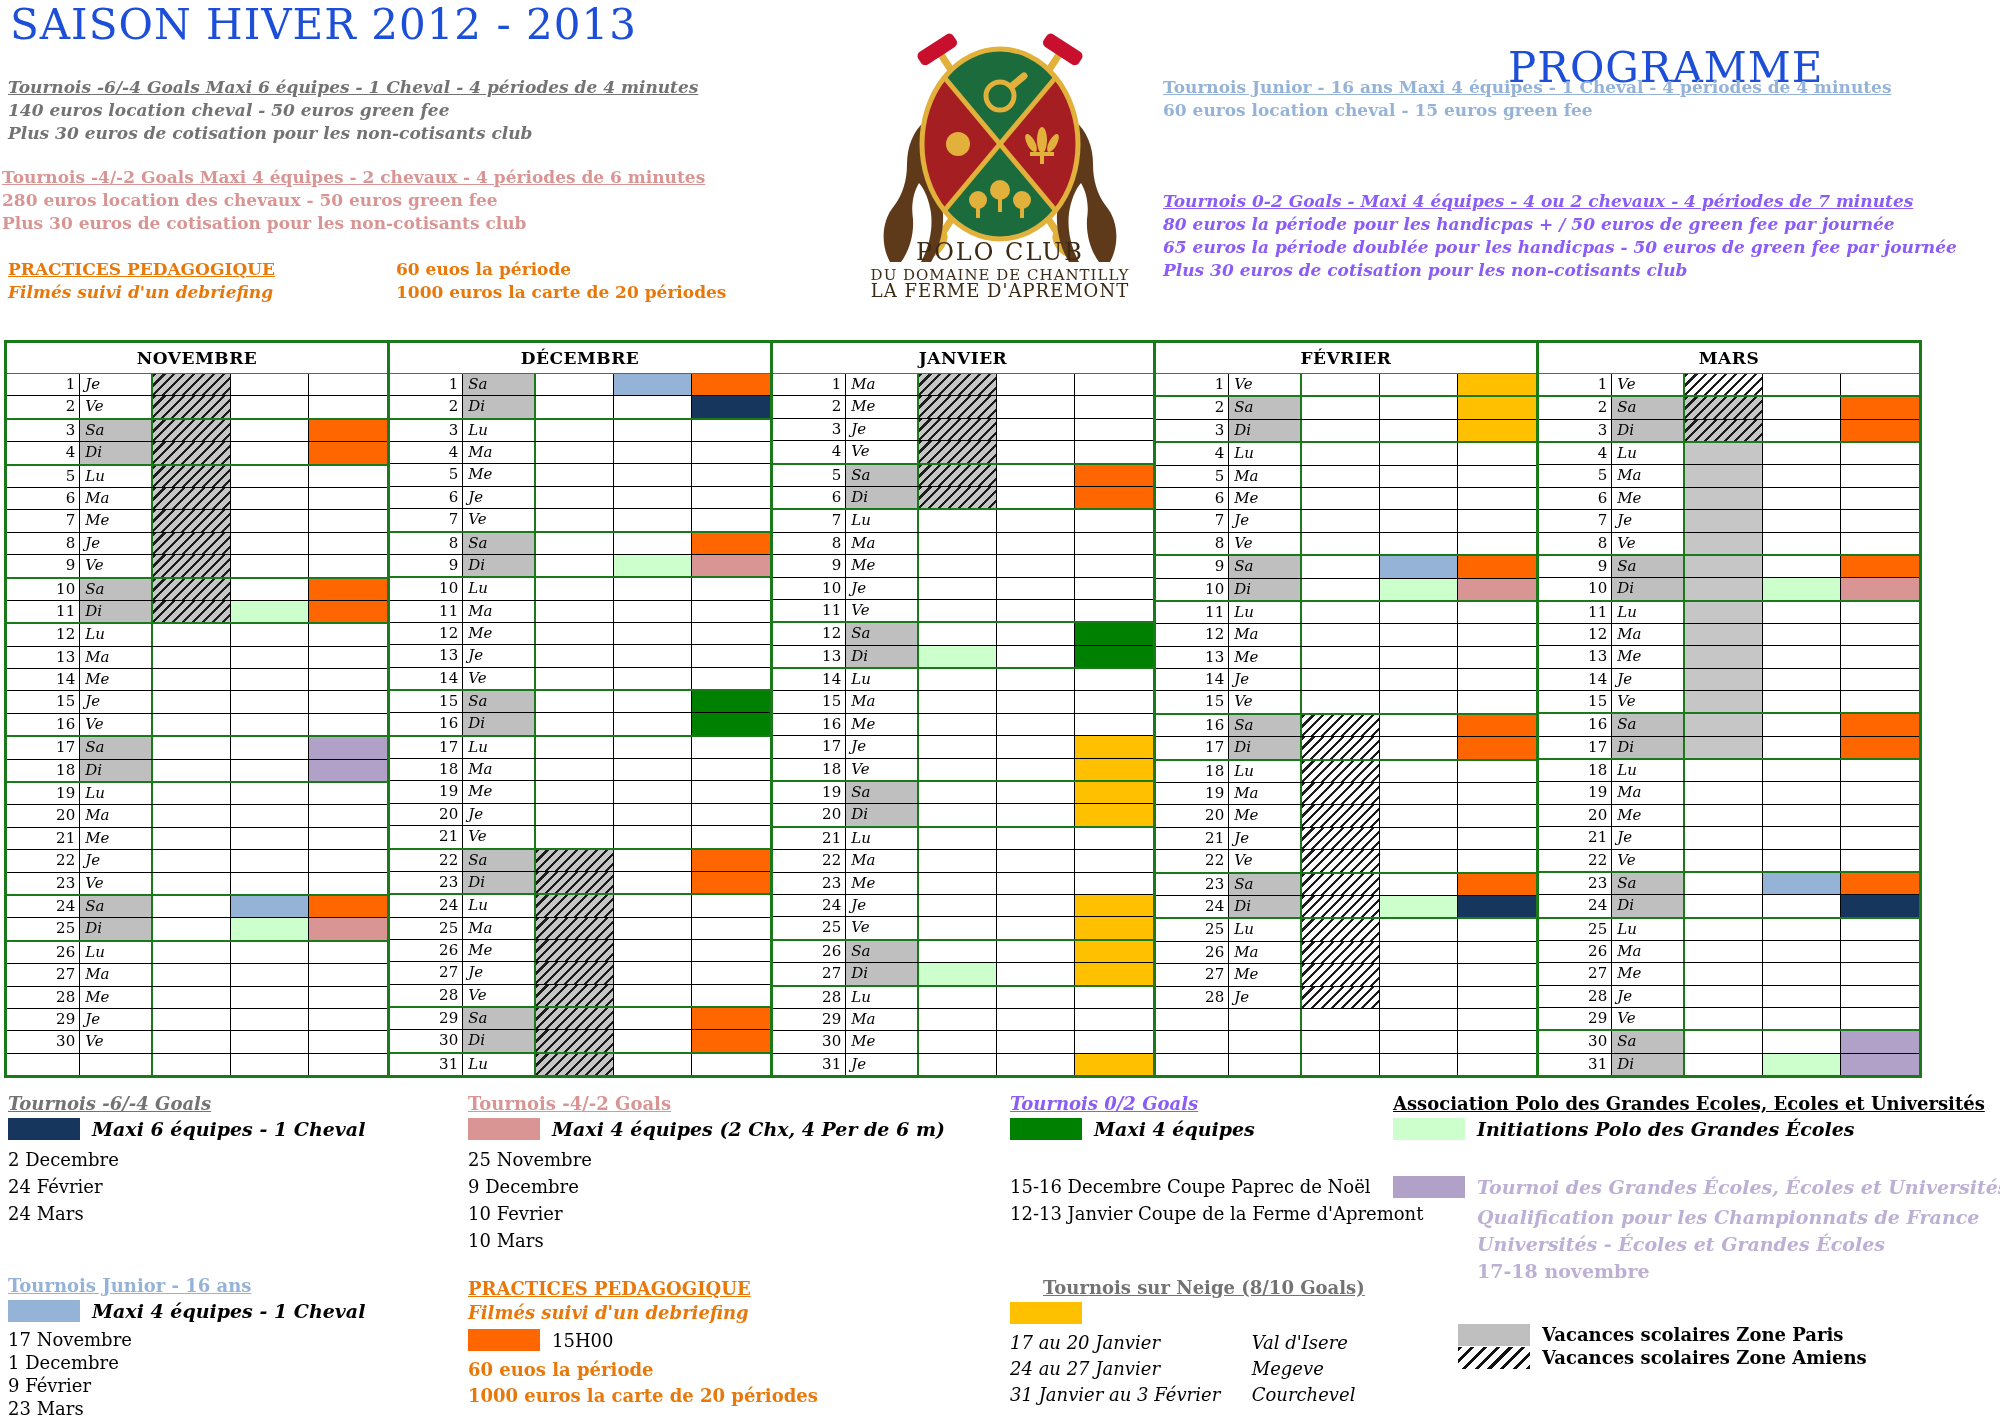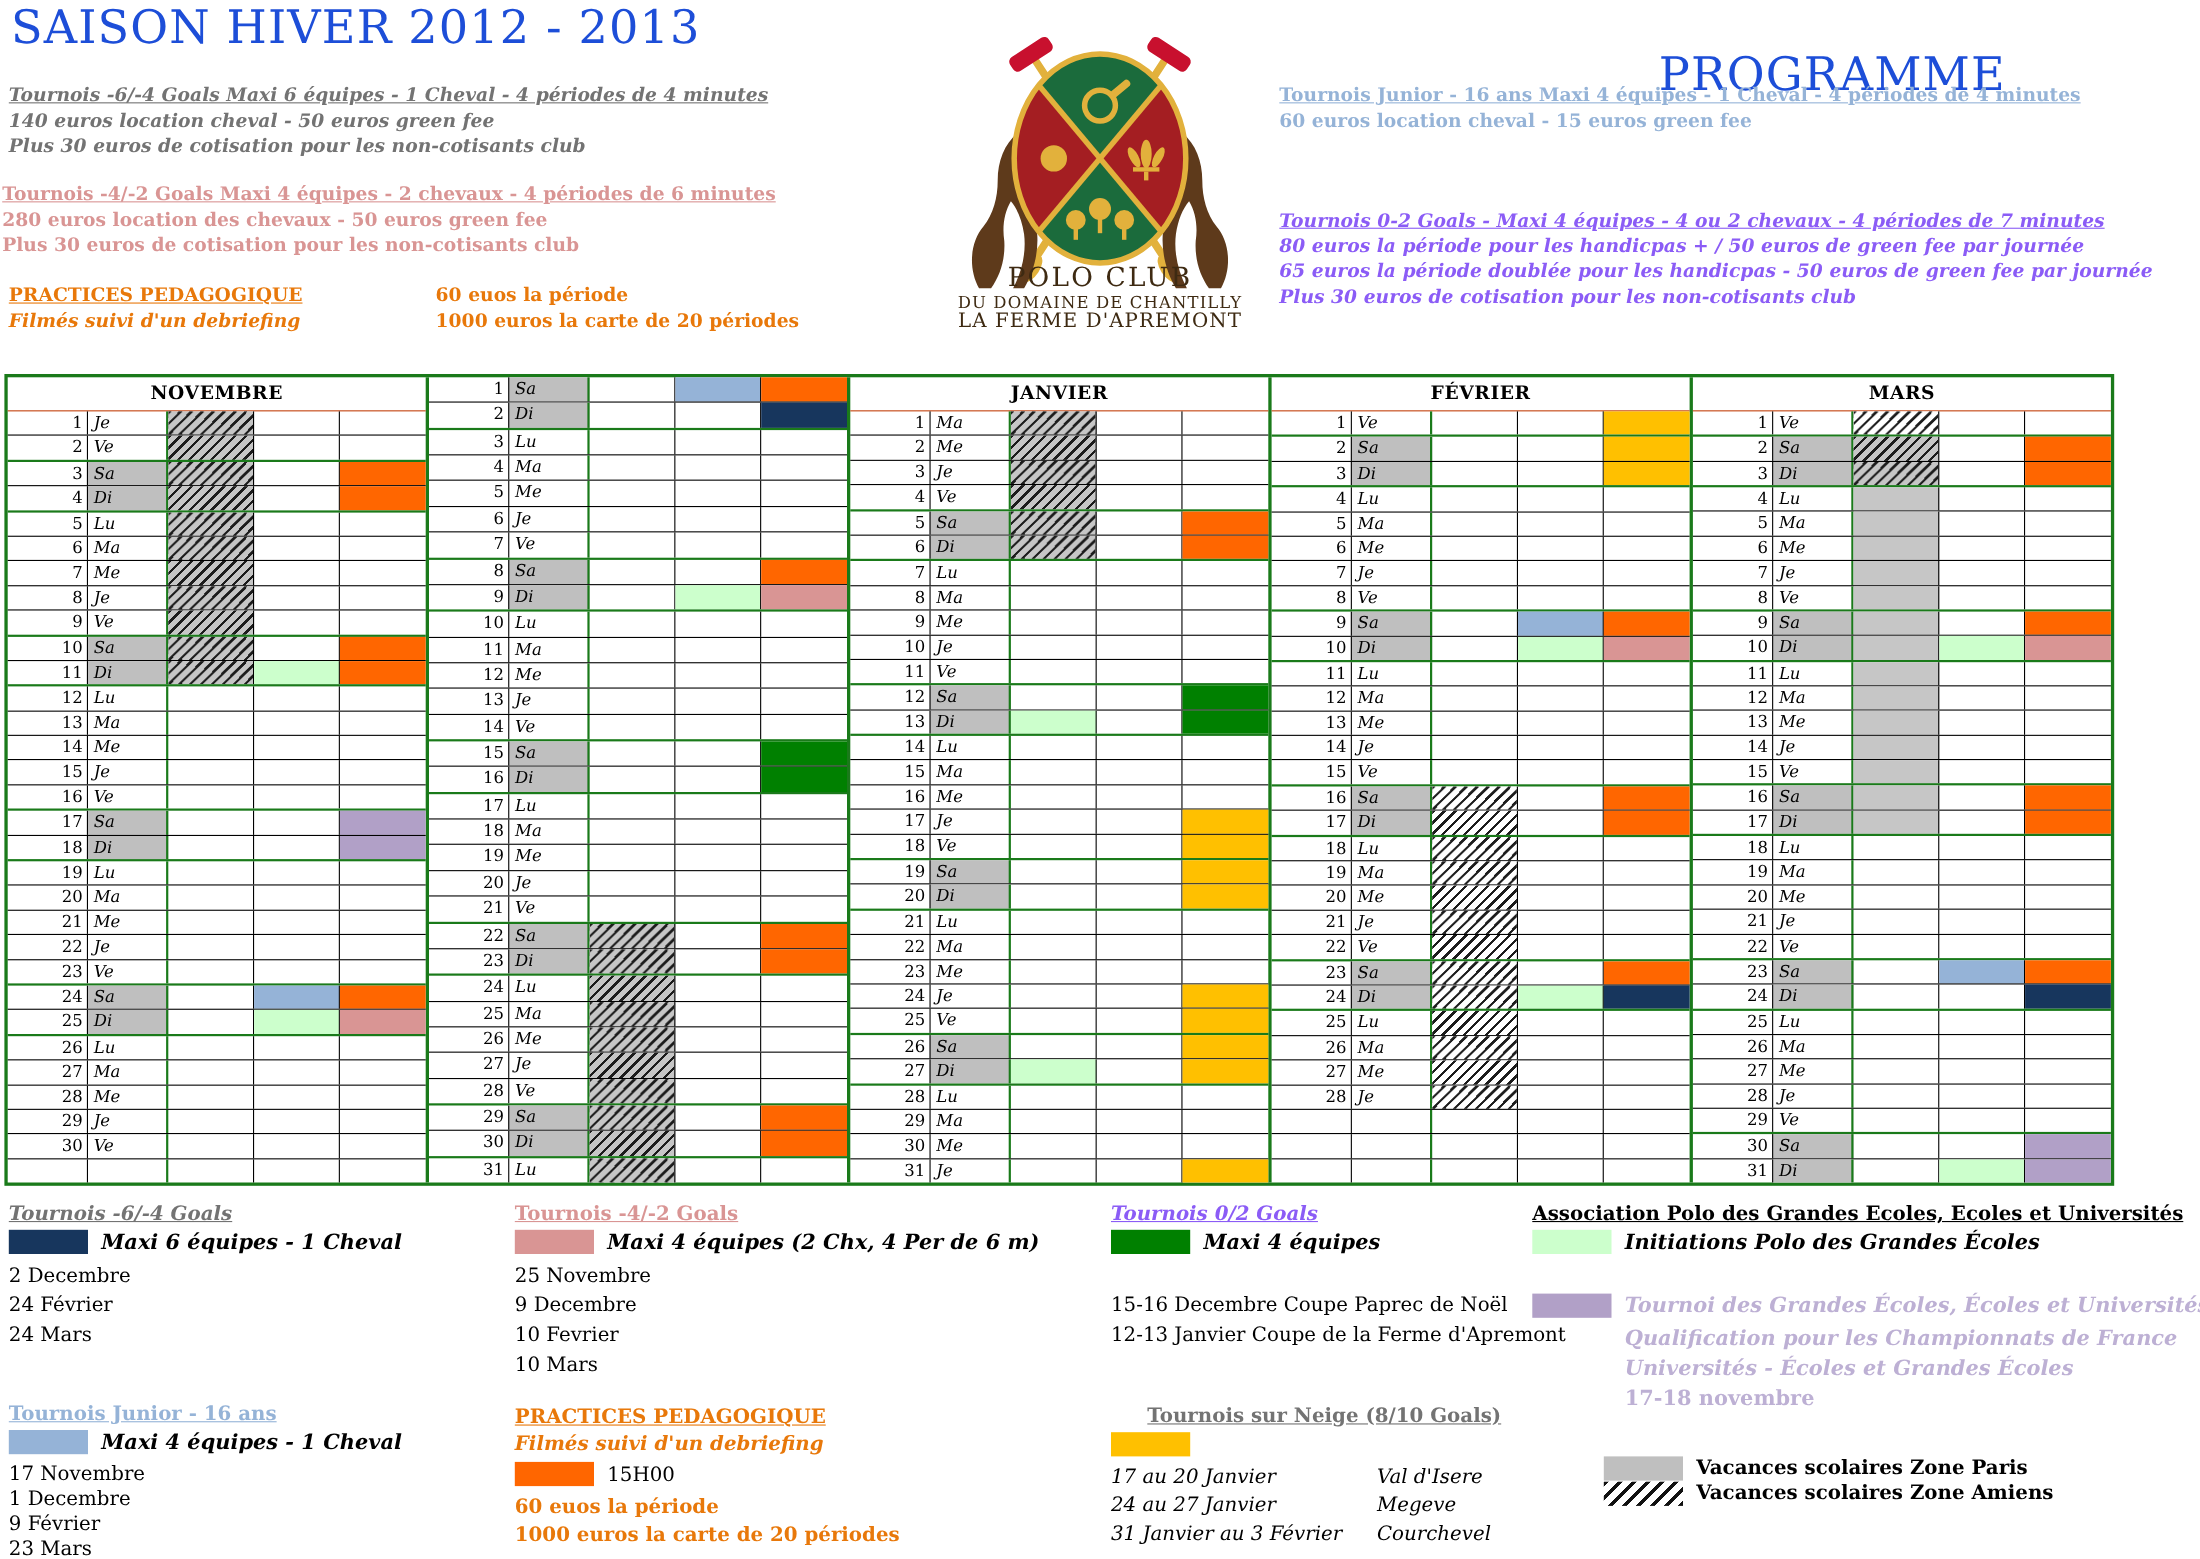--- a/index.html
+++ b/index.html
@@ -395,20 +395,21 @@
             <div class="r">
               <div class="cell cn"></div>
               <div class="cell cd"></div>
               <div class="cell ca"></div>
               <div class="cell cb"></div>
               <div class="cell cc"></div>
             </div>
           </div>
         </div>
         <div class="month">
+          <div class="month-header">DÉCEMBRE</div>
           <div class="rows">
             <div class="r first">
               <div class="cell cn">1</div>
               <div class="cell cd we">Sa</div>
               <div class="cell ca"></div>
               <div class="cell cb f-bl"></div>
               <div class="cell cc f-or"></div>
             </div>
             <div class="r">
               <div class="cell cn">2</div>

